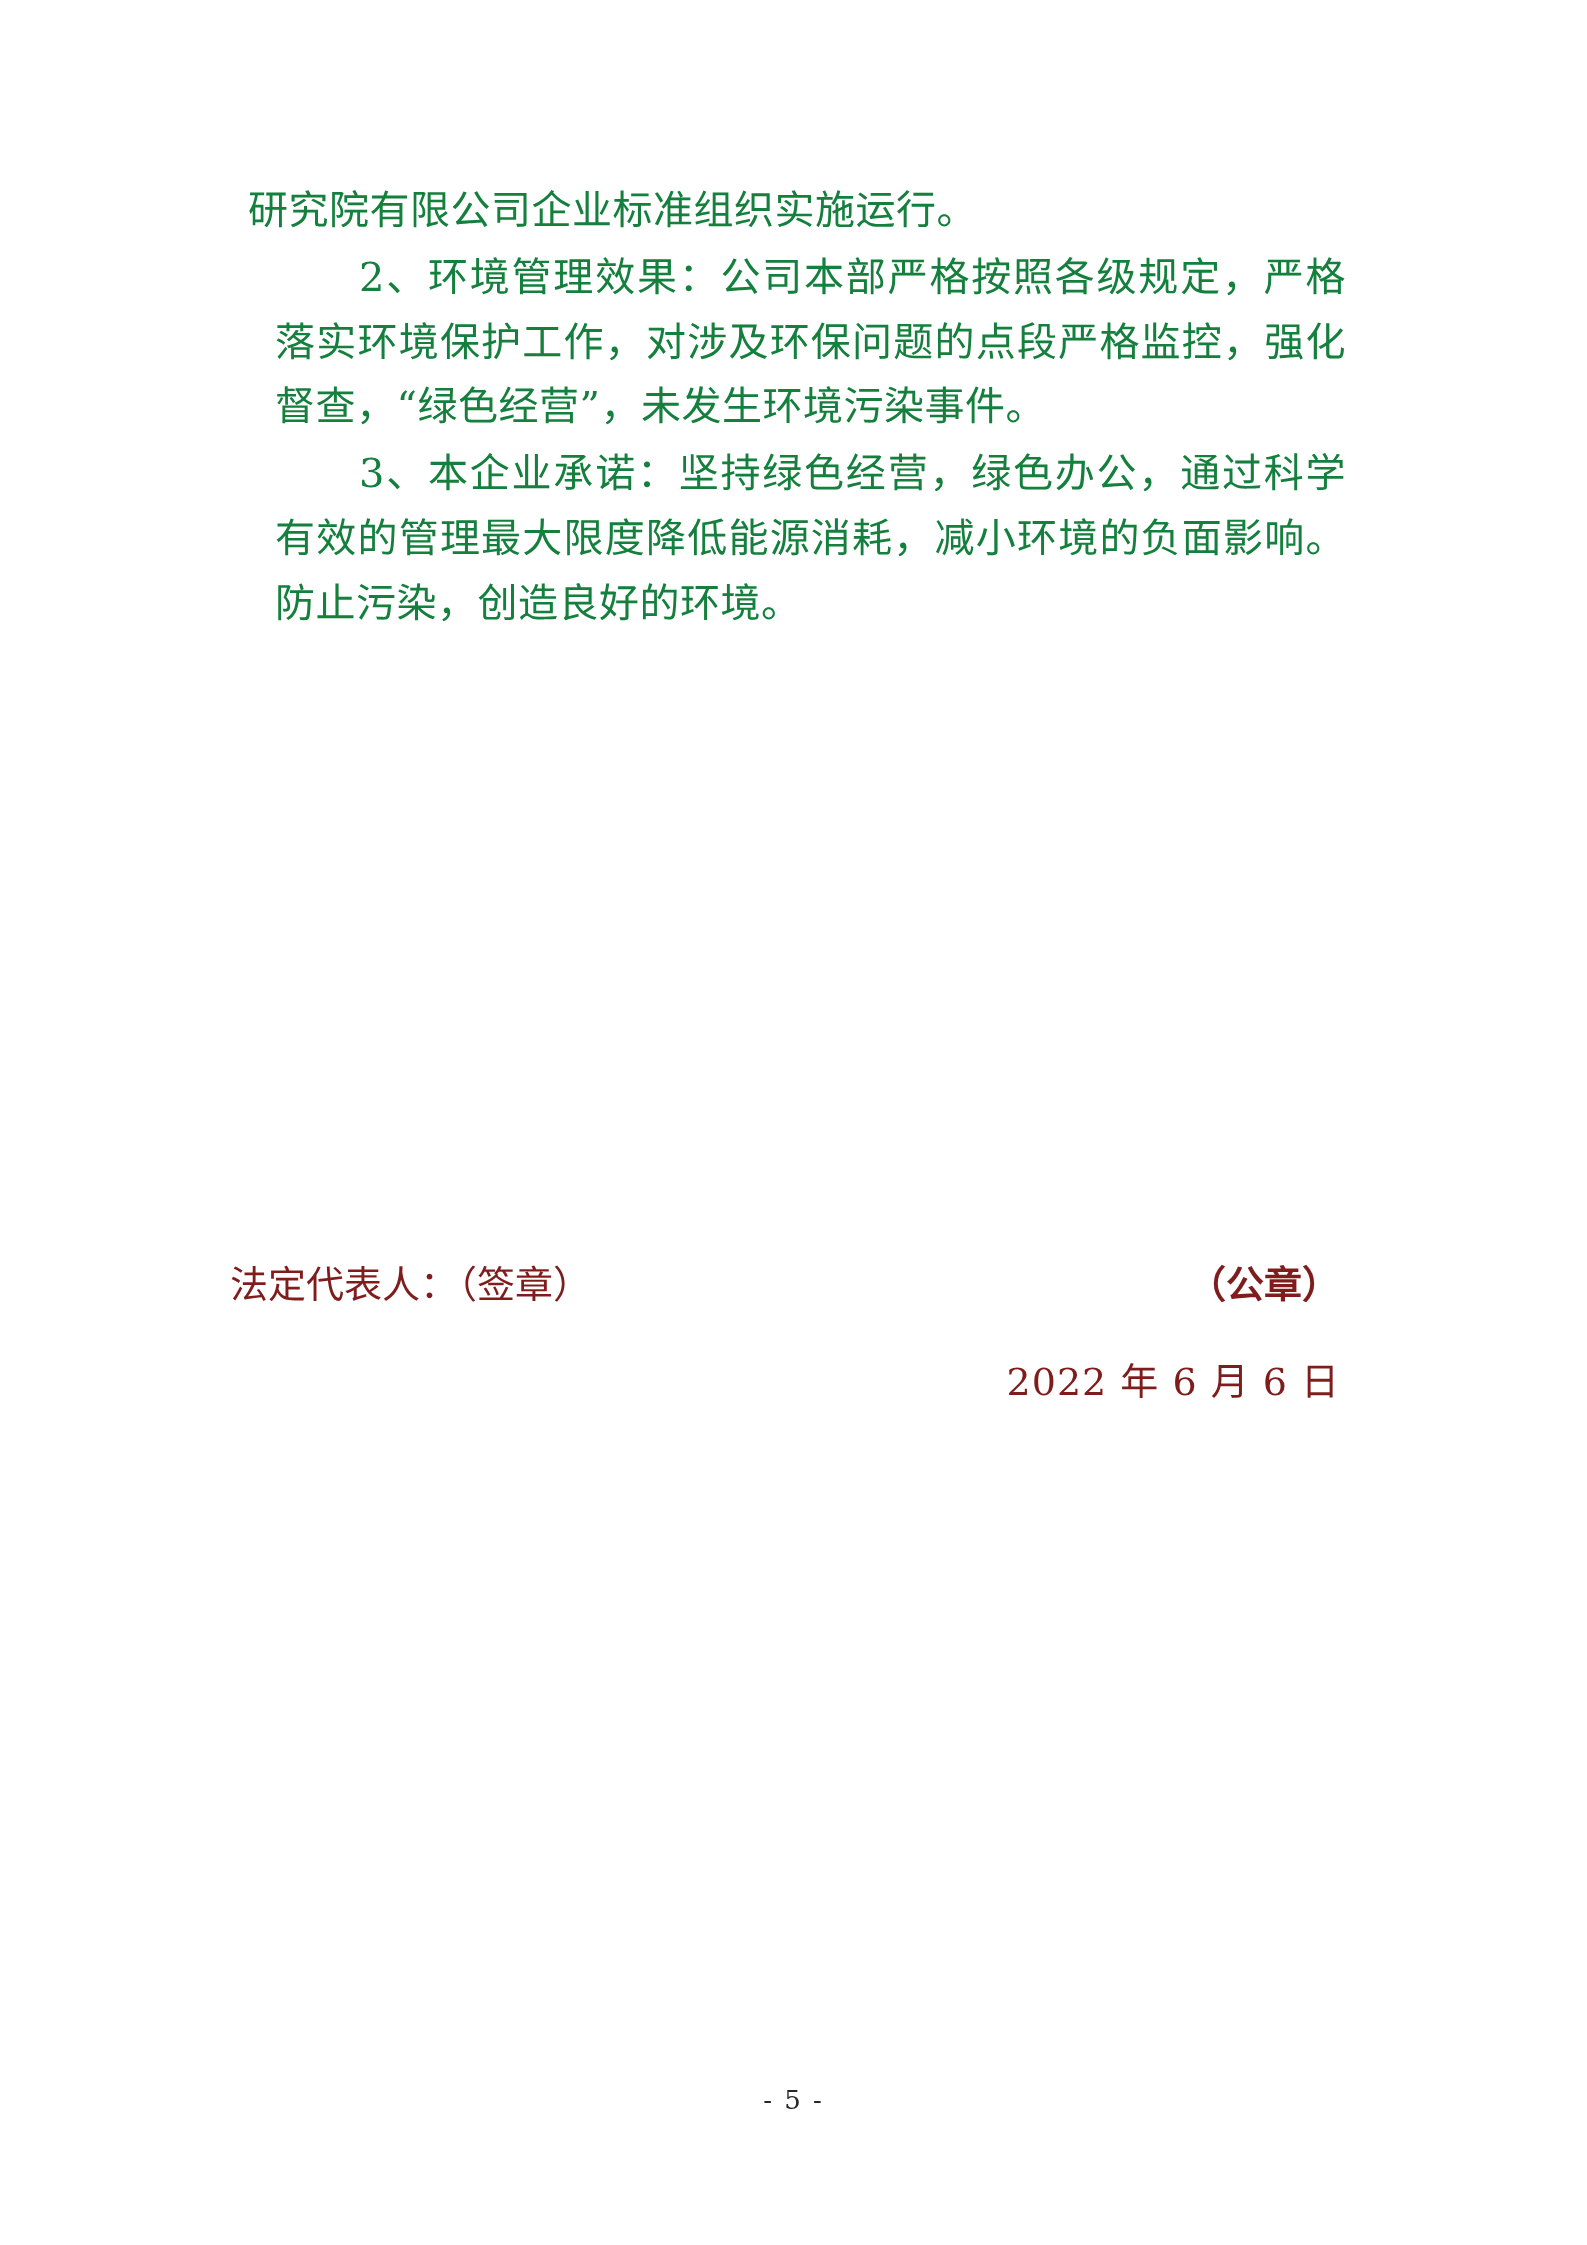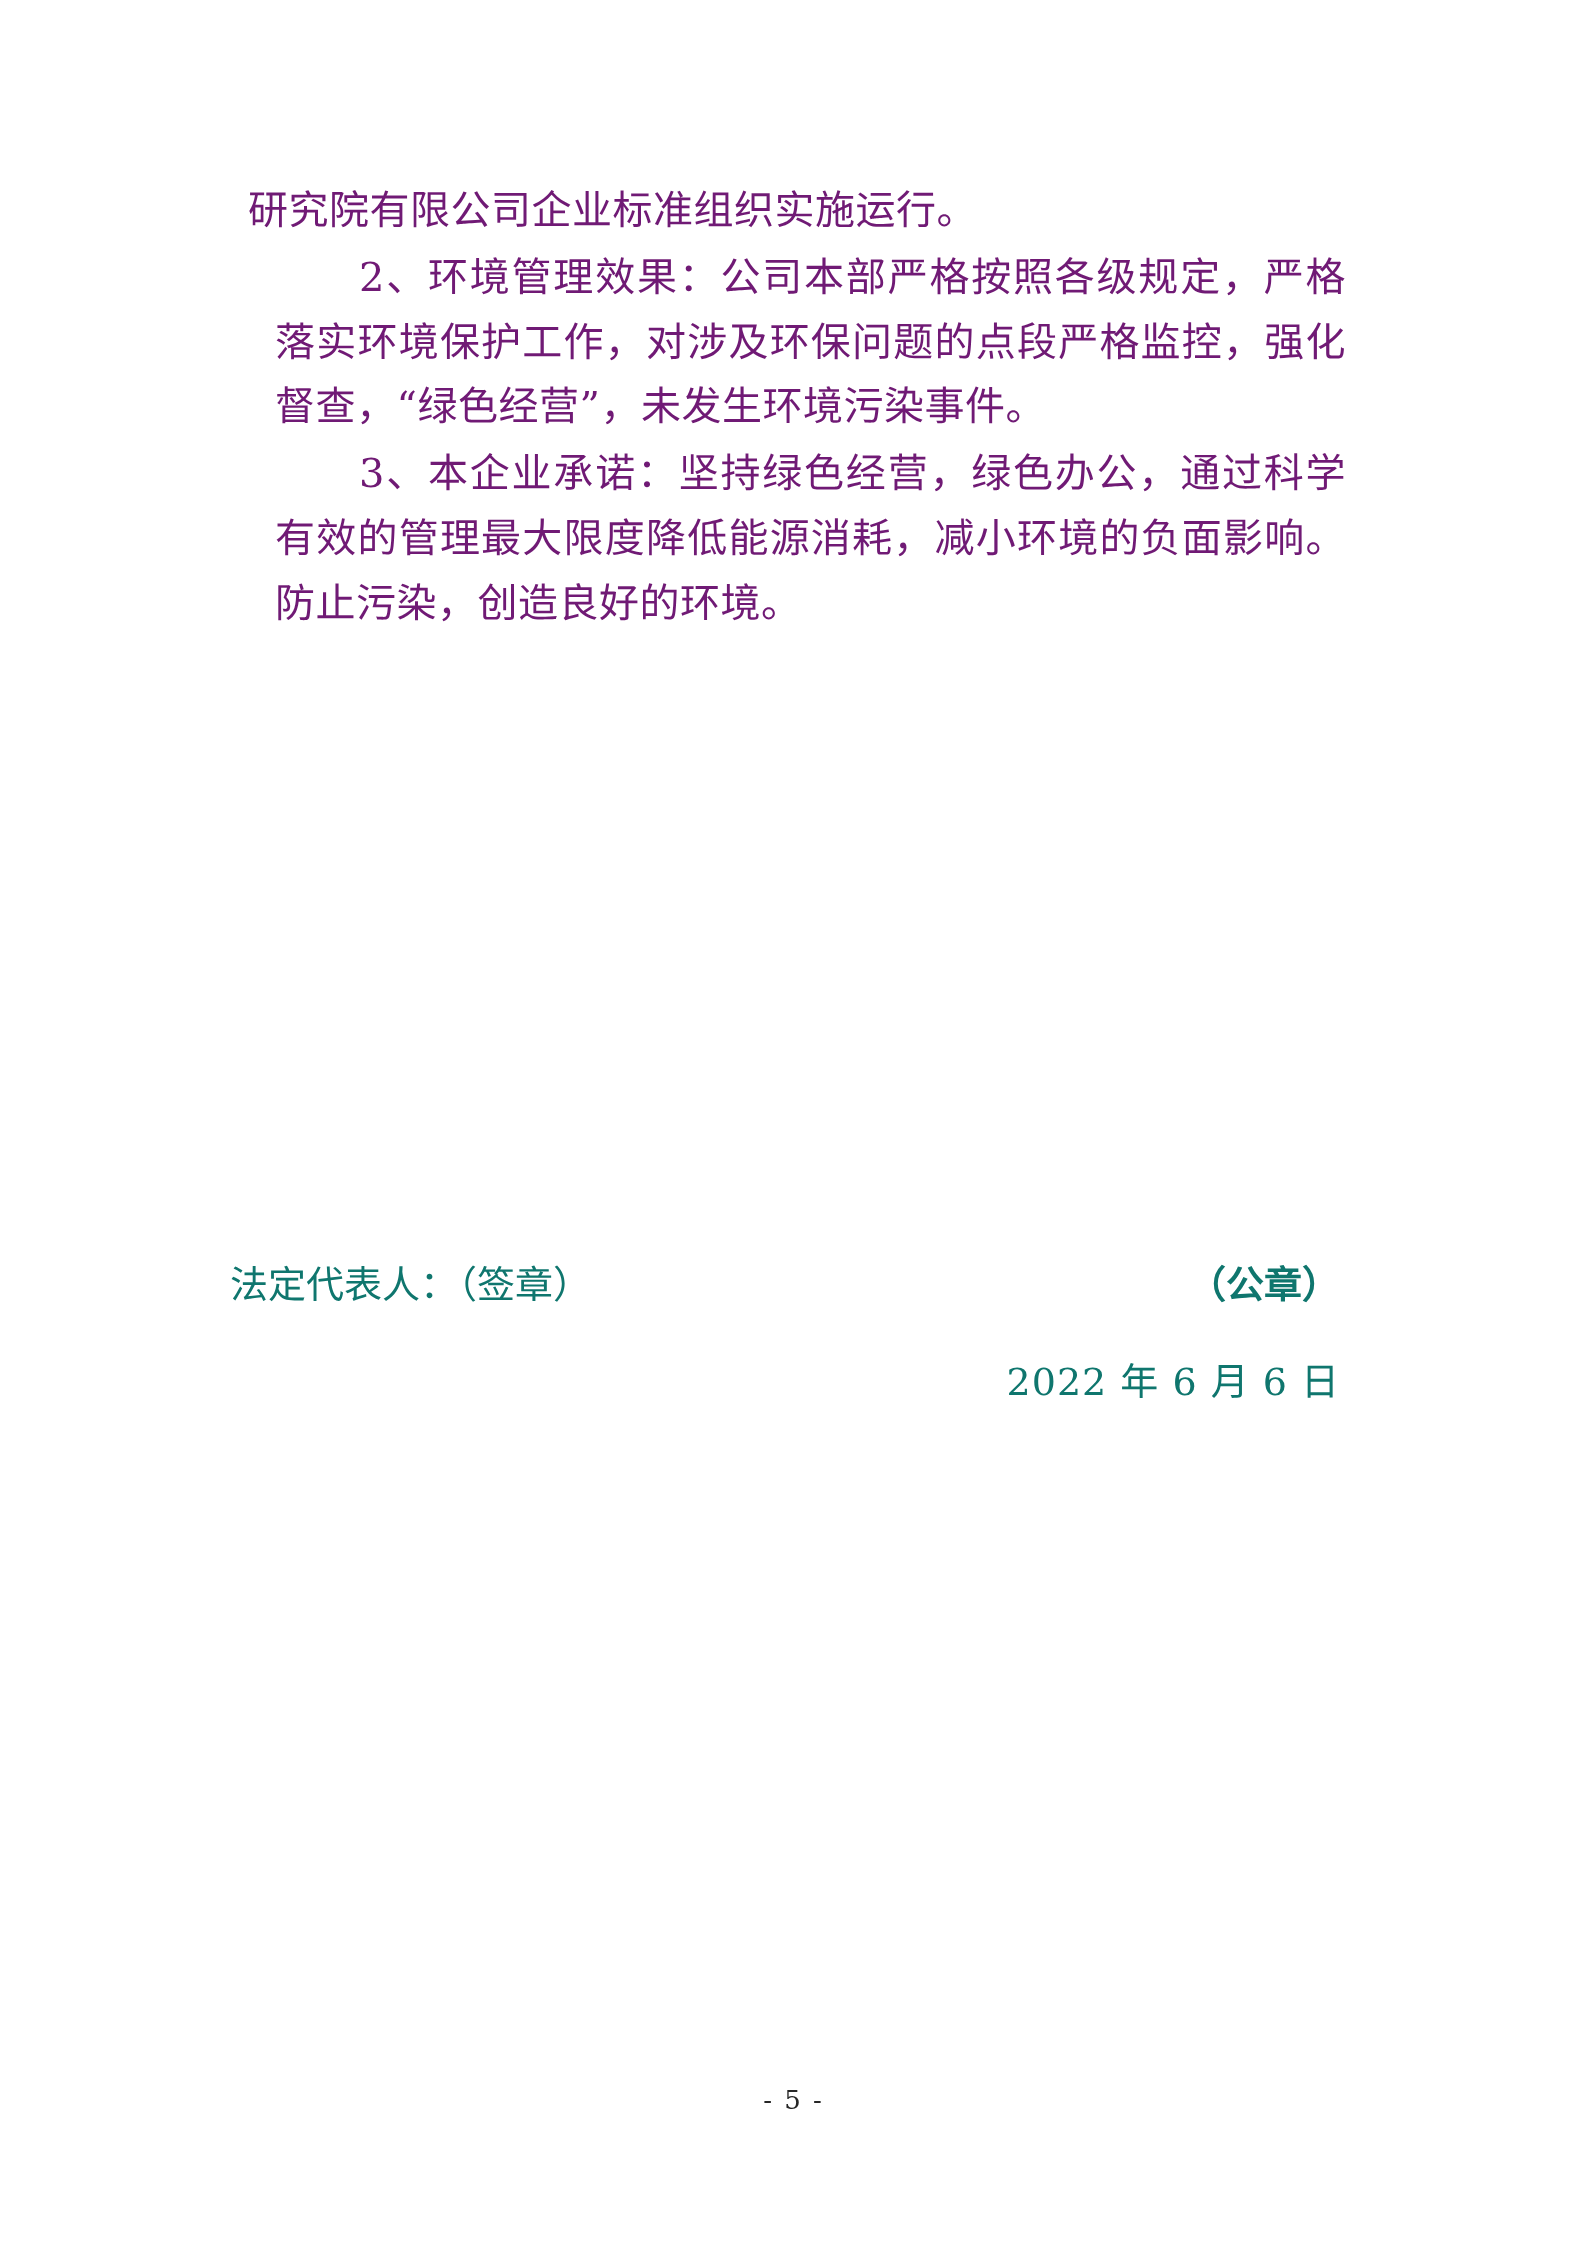--- a/index.html
+++ b/index.html
@@ -30,34 +30,34 @@
     top: 178px;
     width: 1098px;
   }
   .para {
     font-size: 40px;
     line-height: 1.62;
     letter-spacing: 0.5px;
     text-align: justify;
     text-justify: inter-ideograph;
     margin: 0 0 2px 0;
-    color: #701a75;
+    color: #15803d;
   }
   .para.indent {
     text-indent: 84px;
     margin-left: 27px;
   }
   .sig-block {
     position: absolute;
     left: 230px;
     top: 1255px;
     width: 1128px;
     font-size: 38px;
     line-height: 1.6;
-    color: #0f766e;
+    color: #7f1d1d;
   }
   .sig-row {
     display: flex;
     justify-content: space-between;
     align-items: baseline;
   }
   .sig-left {
     white-space: nowrap;
   }
   .sig-right {

